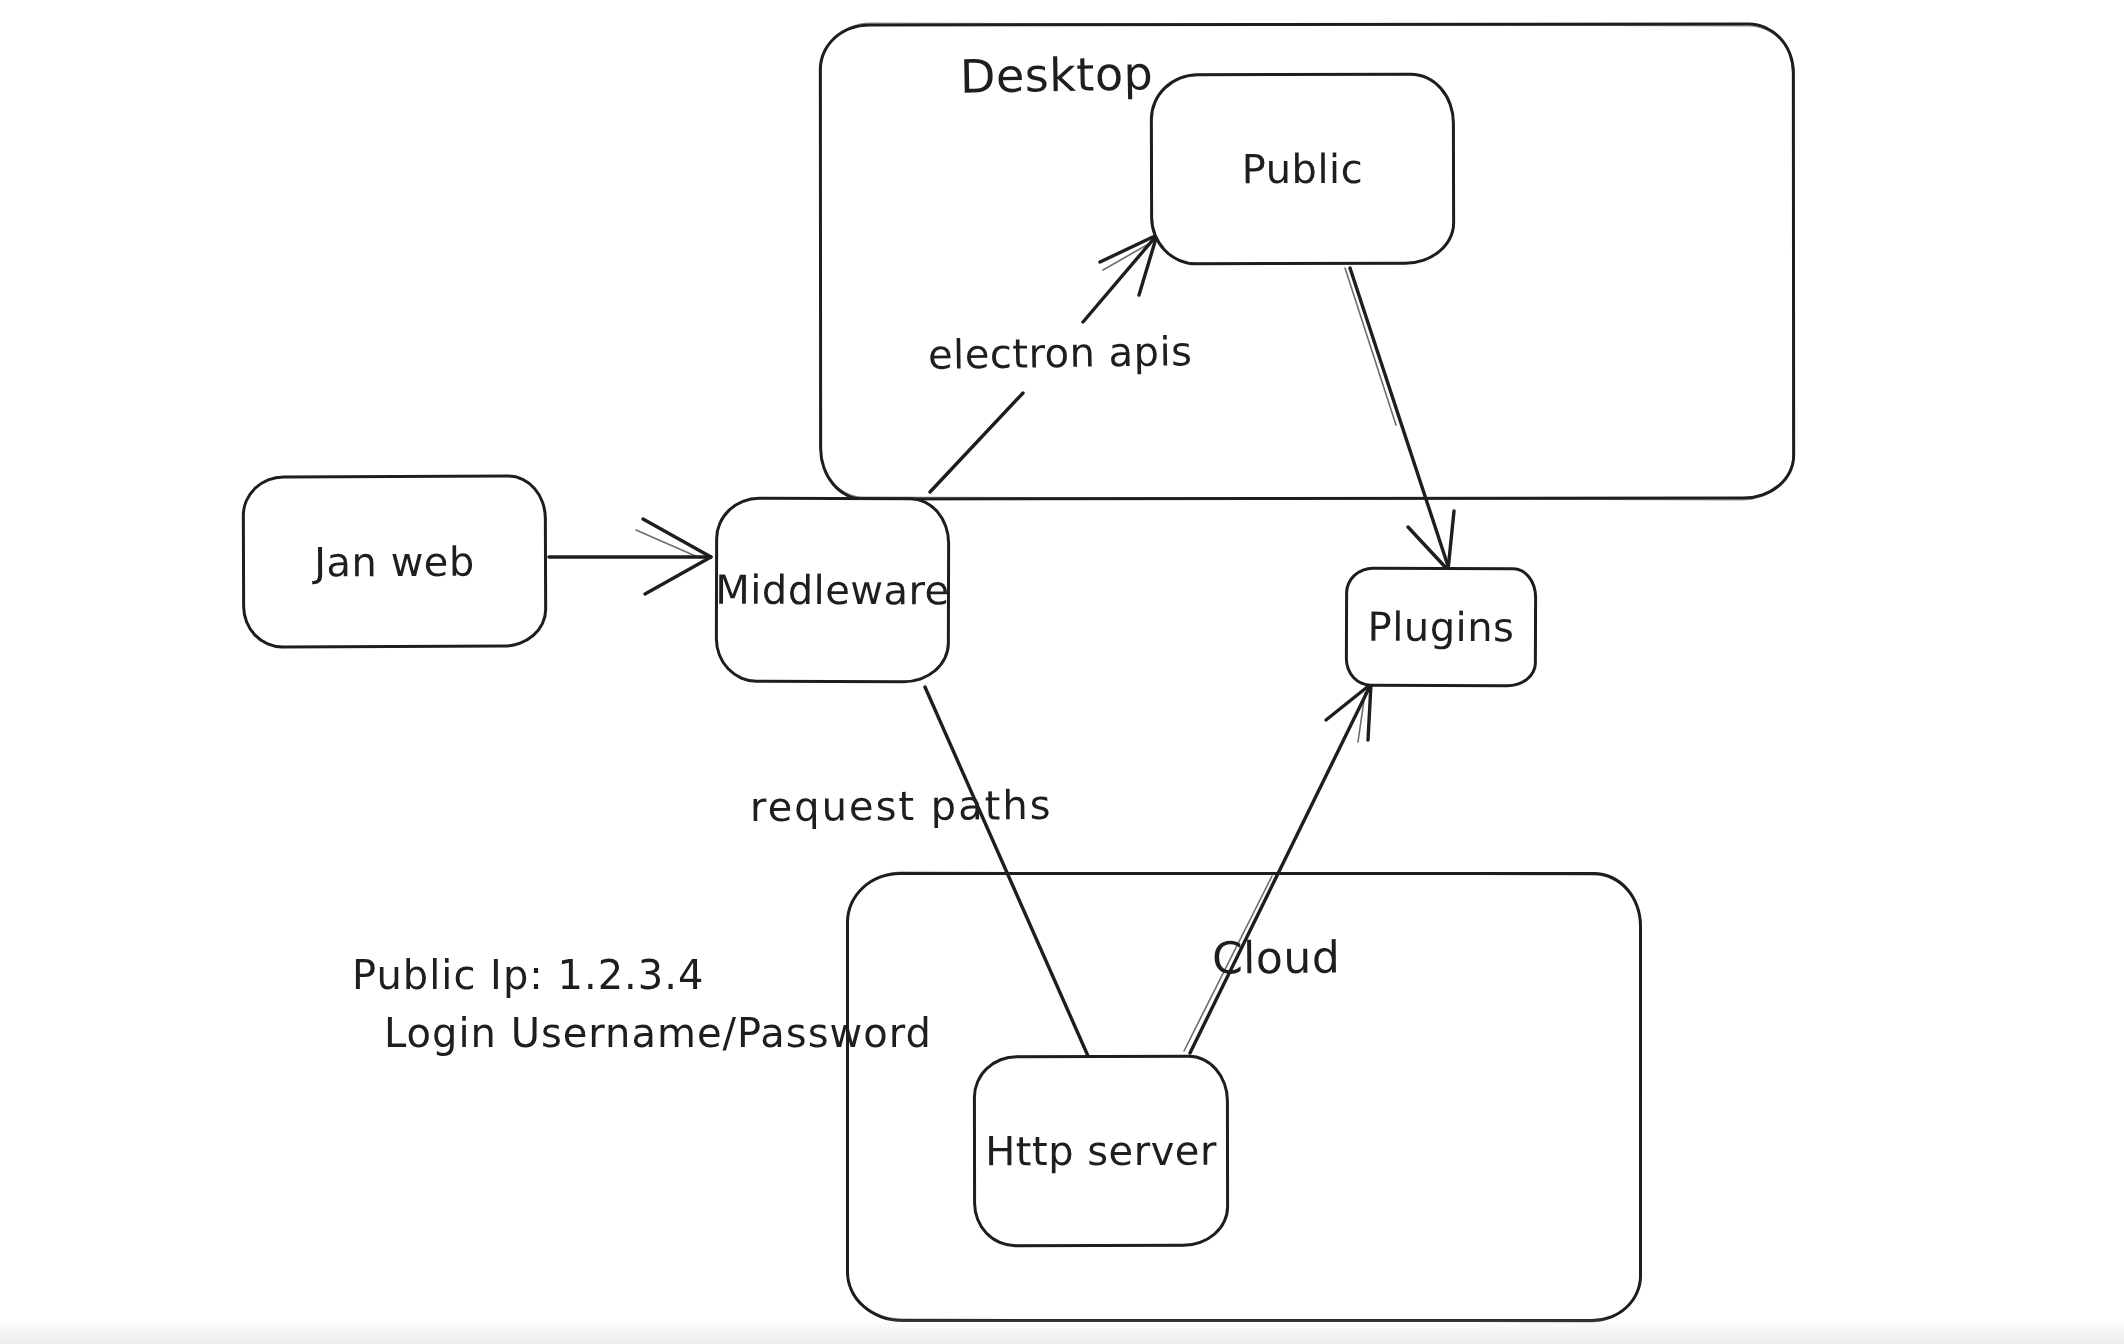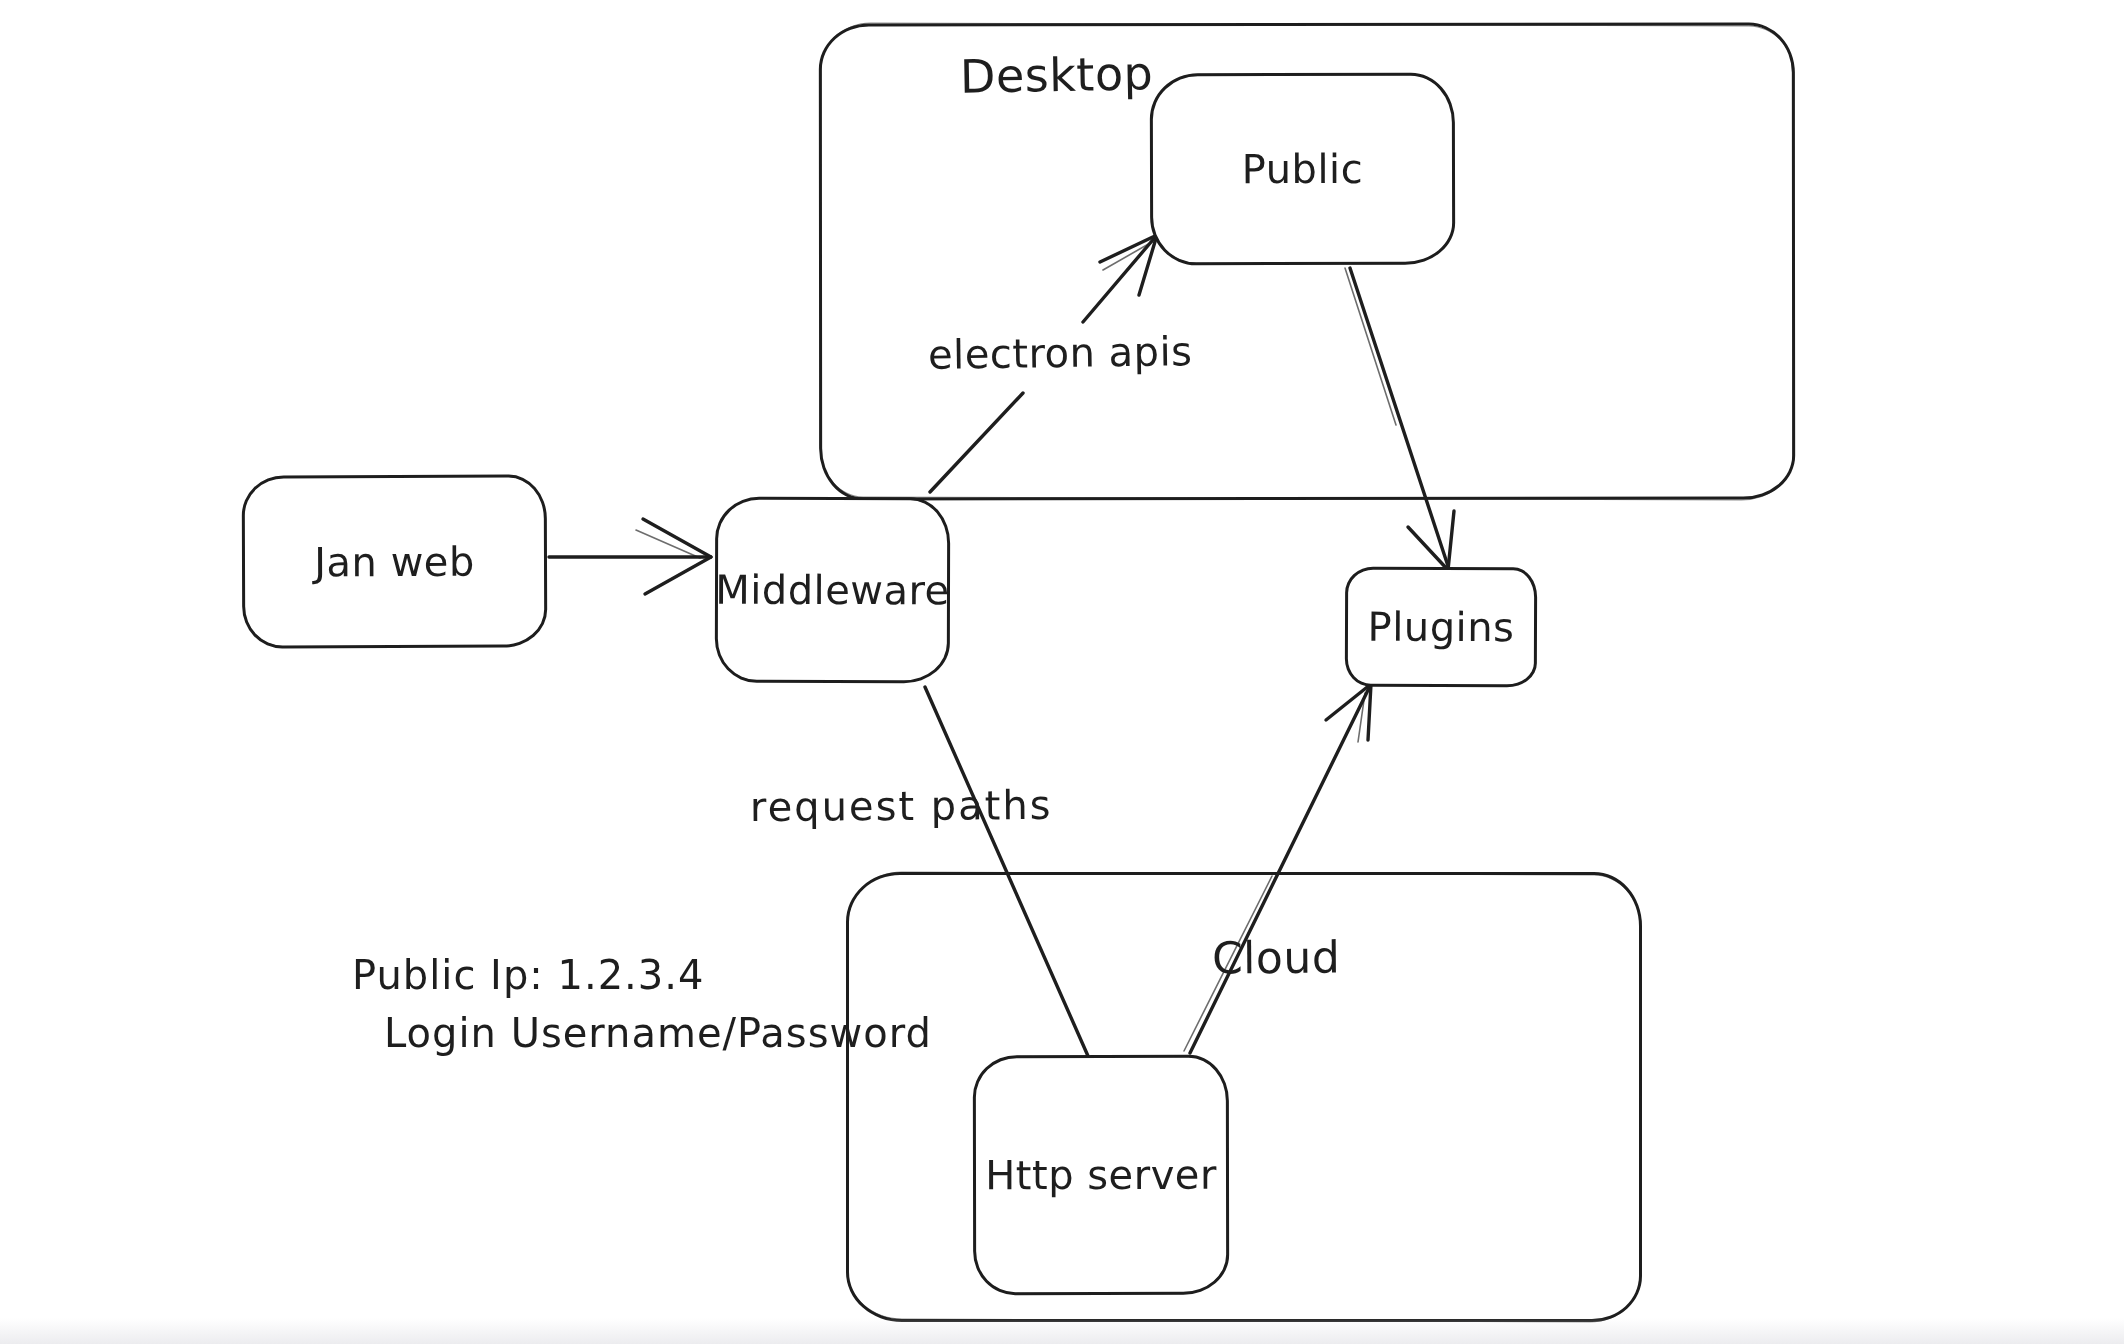--- a/index.html
+++ b/index.html
@@ -30,21 +30,21 @@
   #cloud-box{left:846px;top:872px;width:796px;height:450px;
     border-radius:54px 48px 50px 56px/50px 54px 46px 50px;}
   #jan-web-box{left:242px;top:475px;width:305px;height:173px;
     border-radius:42px 38px 44px 40px/40px 44px 38px 42px;transform:rotate(-.2deg);}
   #middleware-box{left:715px;top:497px;width:235px;height:186px;
     border-radius:44px 40px 46px 42px/42px 46px 40px 44px;transform:rotate(.15deg);}
   #bridge-box{left:1150px;top:73px;width:305px;height:192px;
     border-radius:48px 44px 50px 46px/46px 50px 42px 48px;transform:rotate(-.15deg);}
   #plugins-box{left:1345px;top:567px;width:192px;height:120px;
     border-radius:28px 24px 30px 26px/26px 30px 24px 28px;transform:rotate(.2deg);}
-  #http-server-box{left:973px;top:1055px;width:256px;height:240px;
+  #http-server-box{left:973px;top:1055px;width:256px;height:192px;
     border-radius:44px 40px 46px 42px/42px 46px 40px 44px;transform:rotate(-.1deg);}
   
   .free-label{position:absolute;z-index:4;white-space:nowrap;letter-spacing:.5px;}
   #desktop-label{left:960px;top:48px;font-size:46px;transform:rotate(-1deg);}
   #cloud-label{left:1212px;top:932px;font-size:44px;transform:rotate(-.5deg);}
   #electron-apis-label{left:928px;top:330px;font-size:40px;transform:rotate(-.8deg);}
   #request-paths-label{left:750px;top:783px;font-size:40px;letter-spacing:2px;transform:rotate(-.4deg);}
   #public-ip-label{left:352px;top:952px;font-size:40px;letter-spacing:1px;text-align:center;}
   #login-label{left:352px;top:1010px;font-size:40px;letter-spacing:1px;margin-left:32px;}
   

